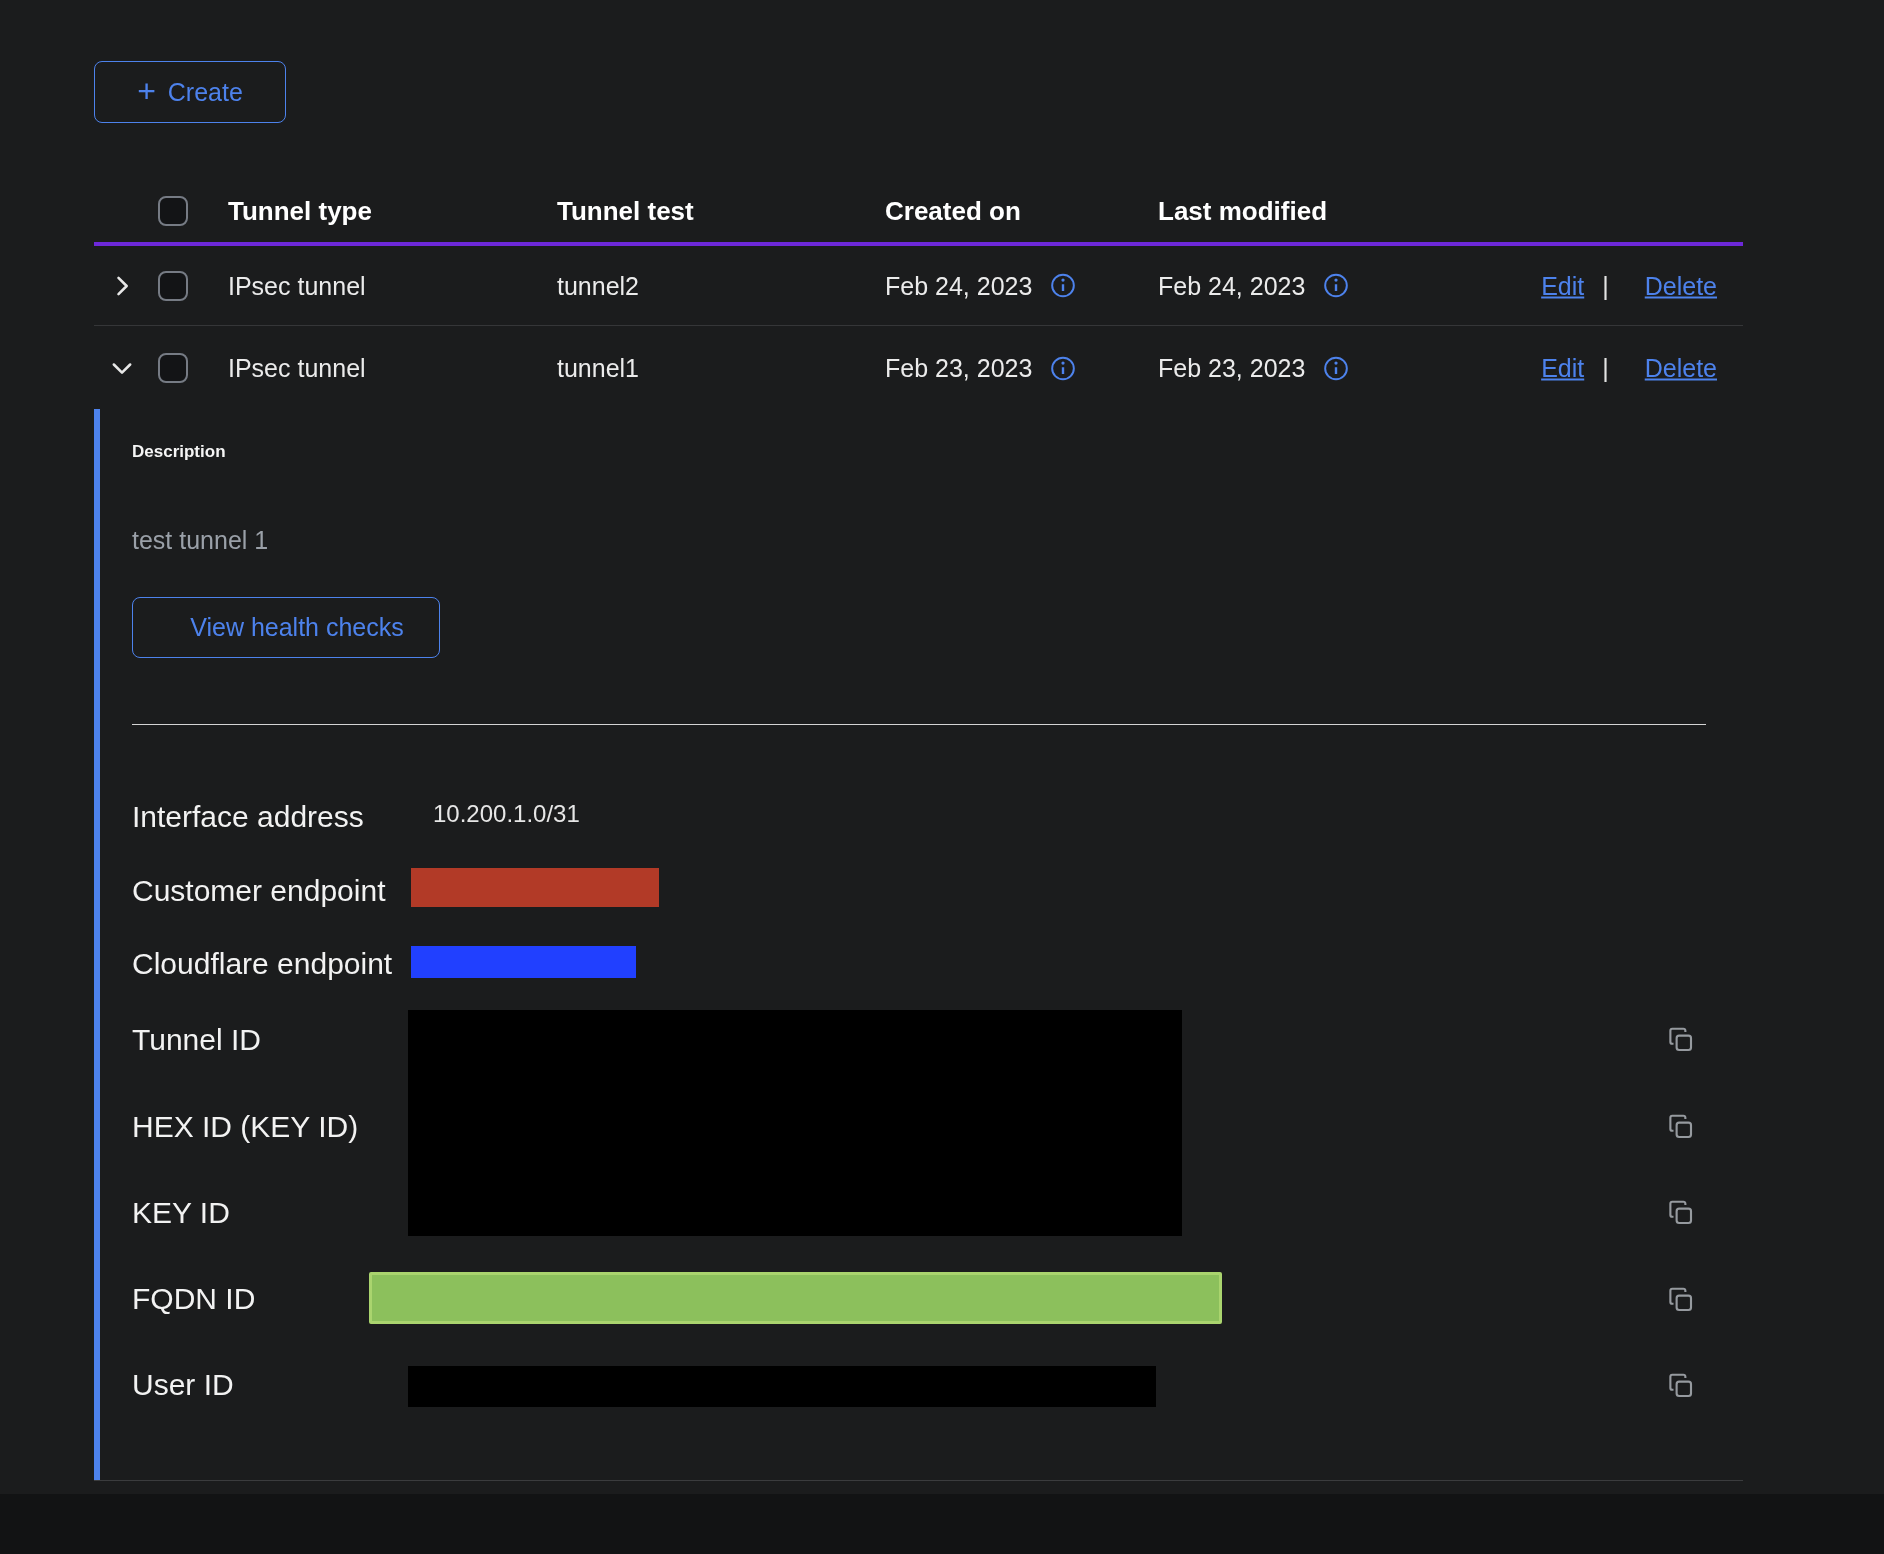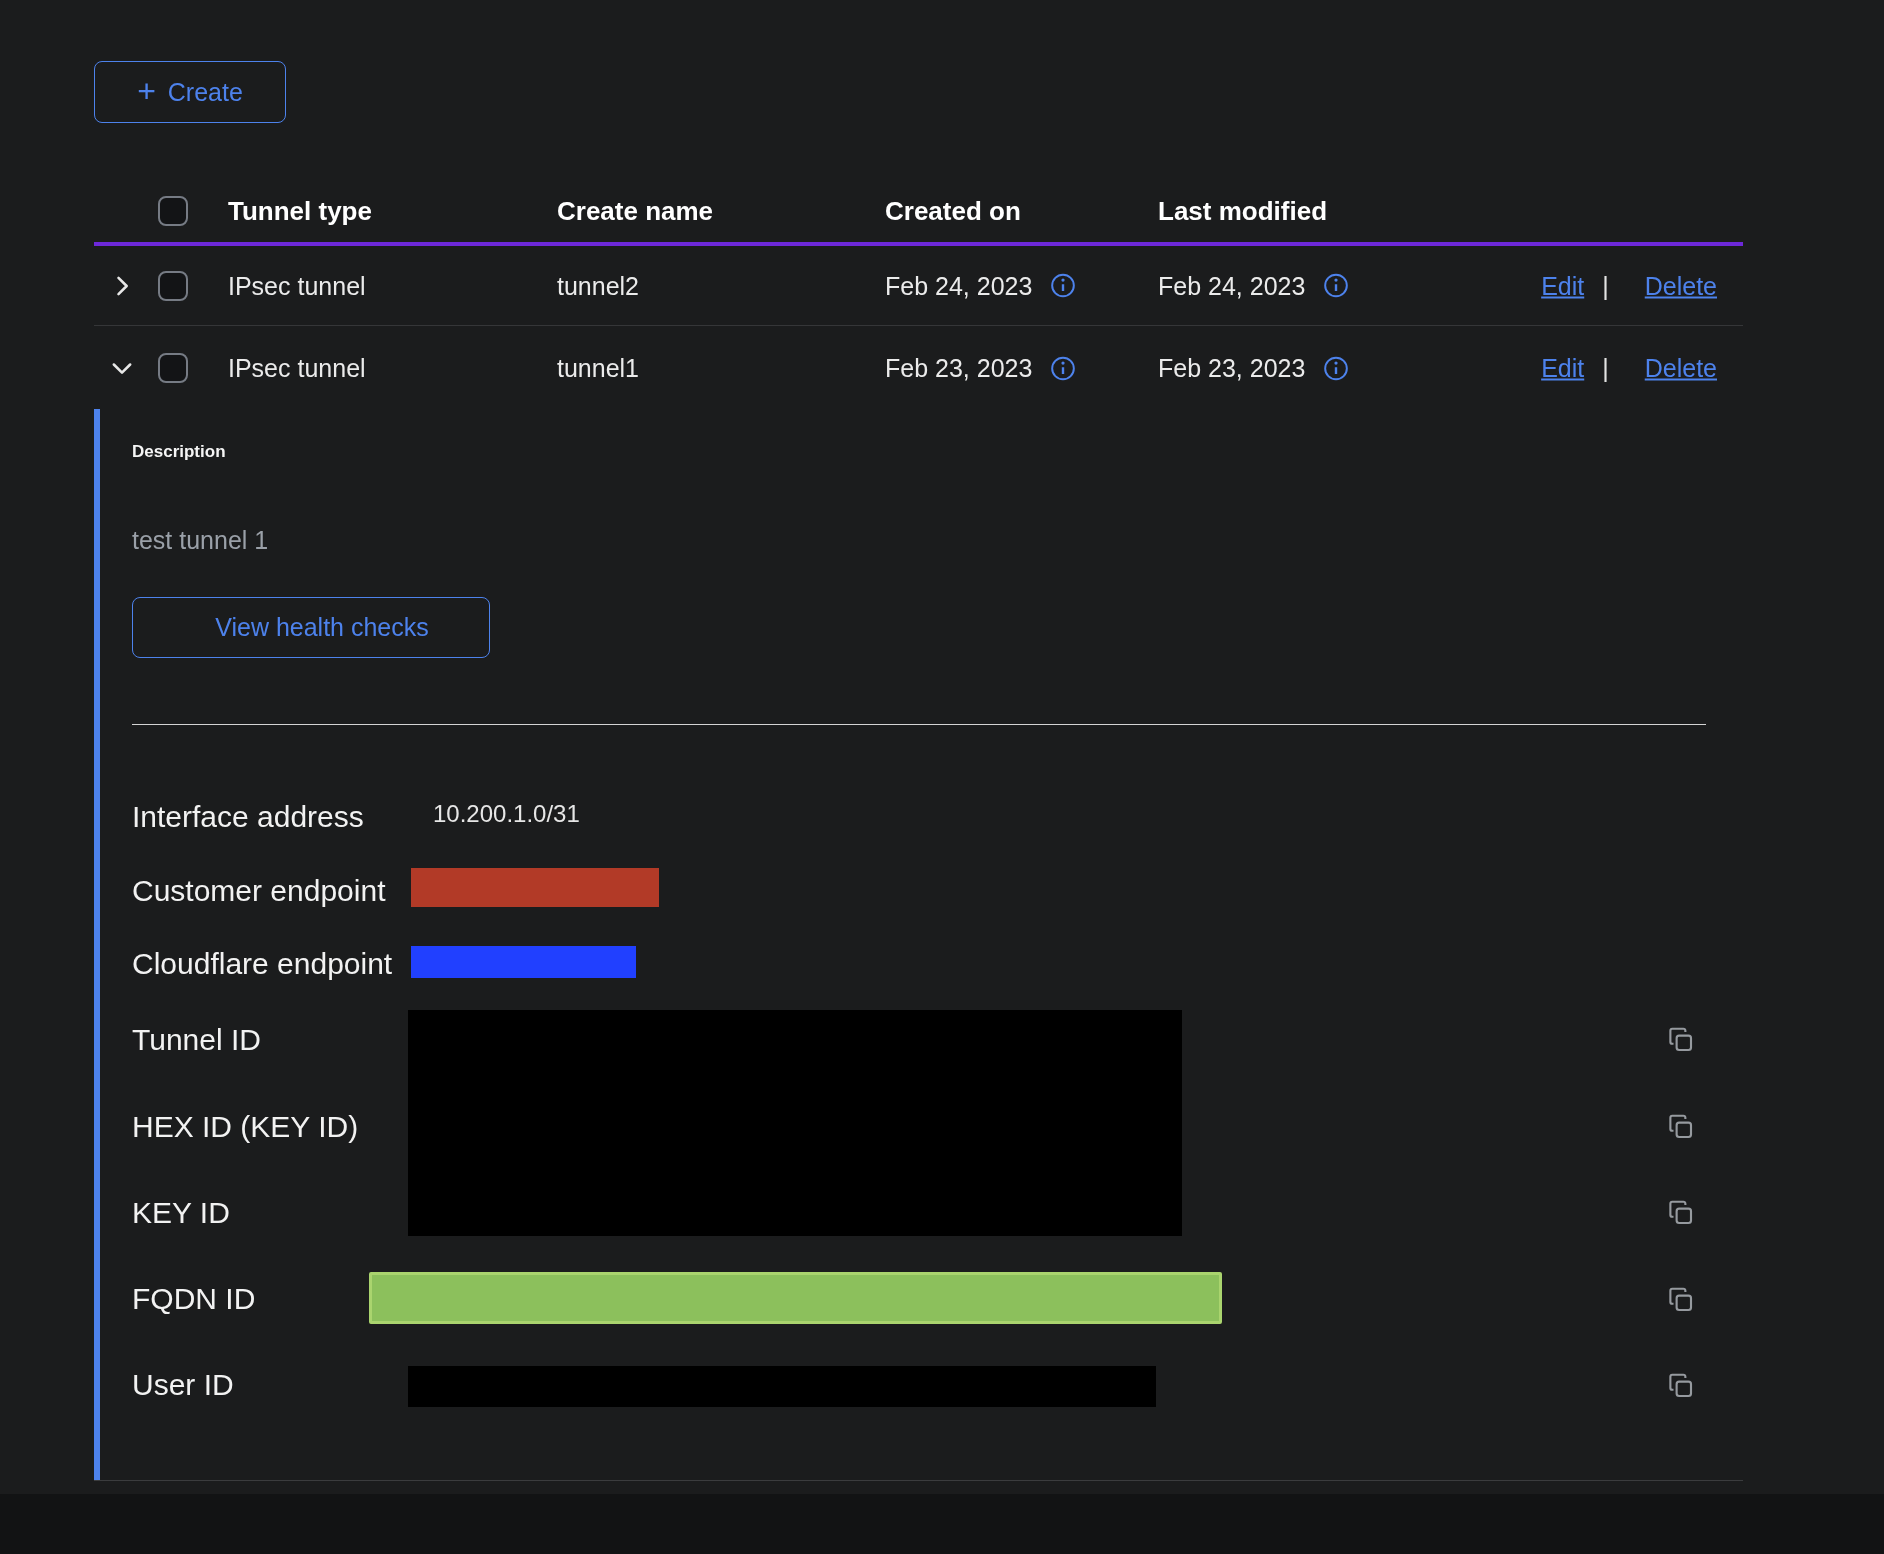--- a/index.html
+++ b/index.html
@@ -13,21 +13,21 @@
   
   .btn-outline {
     position:absolute; box-sizing:border-box;
     display:flex; align-items:center; justify-content:center; gap:12px;
     border:1px solid var(--accent,#4d82ec); border-radius:8px;
     color:var(--accent,#4d82ec); background:transparent;
     font-size:25px; font-family:inherit; cursor:pointer; padding:0;
   }
   #create-btn { left:94px; top:61px; width:192px; height:62px; }
   #create-btn .plus { font-size:32px; font-weight:400; line-height:1; margin-top:-3px; }
-  #health-btn { left:38px; top:188px; width:358px; height:61px;padding-left:22px; }
+  #health-btn { left:38px; top:188px; width:308px; height:61px;padding-left:22px; }
 
   
   .row { position:absolute; left:94px; width:1649px; box-sizing:border-box; }
   .header-row { top:180px; height:66px; border-bottom:4px solid #6d28d9;
     font-weight:700; font-size:26px; color:#ffffff; }
   .data-row { height:80px; font-size:25px; color:#ebebeb; }
   #row-0 { top:246px; border-bottom:1px solid #353638; }
   #row-1 { top:327px; height:82px; }
 
   .cell { position:absolute; top:50%; transform:translateY(-50%); white-space:nowrap; }
@@ -82,21 +82,21 @@
 <div class="page">
 
   <button class="btn-outline" id="create-btn">
     <span class="plus">+</span>
     <span>Create</span>
   </button>
 
   <div class="row header-row">
     <span class="cell c-check checkbox"></span>
     <span class="cell c-type">Tunnel type</span>
-    <span class="cell c-name">Create name</span>
+    <span class="cell c-name">Tunnel test</span>
     <span class="cell c-created">Created on</span>
     <span class="cell c-modified">Last modified</span>
   </div>
 
   <div class="row data-row" id="row-0">
     <button class="cell c-chevron">
       <svg viewBox="0 0 24 24" width="28" height="28">
           <path d="M9 5l7 7-7 7" fill="none" stroke="#e8e8e8" stroke-width="2.2" stroke-linecap="round" stroke-linejoin="round"></path>
         </svg>
     </button>

